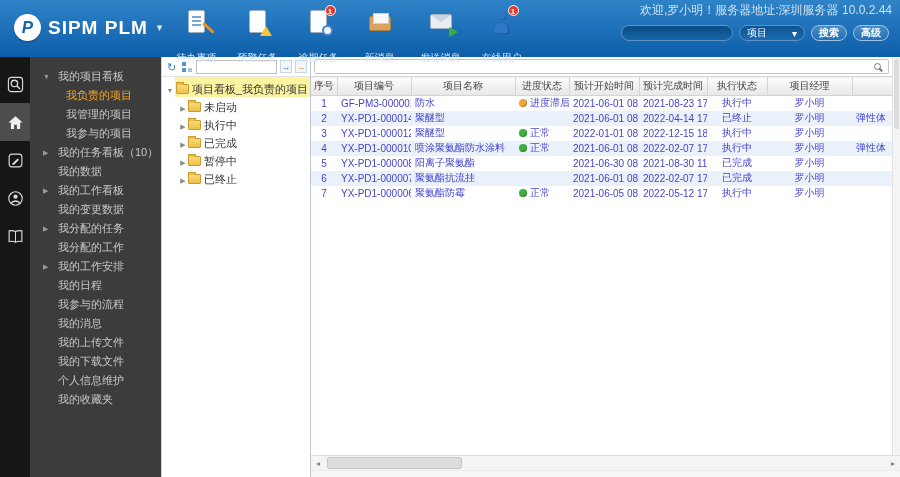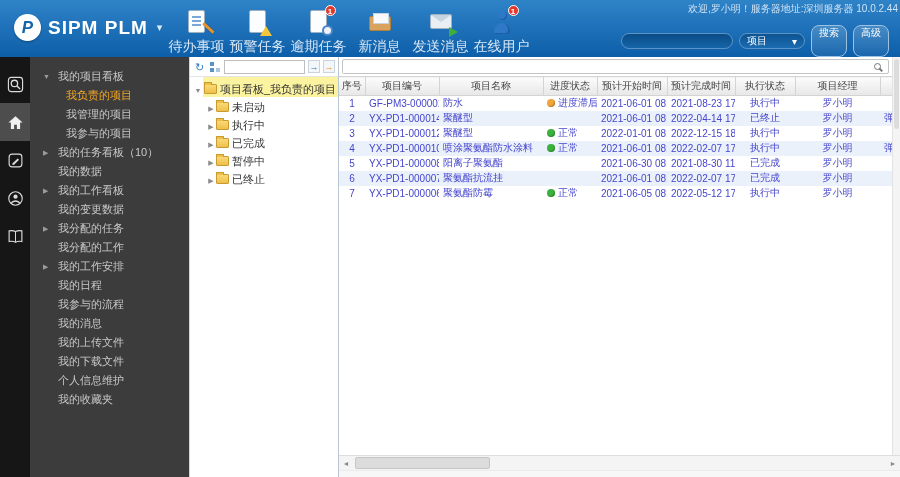--- a/index.html
+++ b/index.html
@@ -2,59 +2,59 @@
 <html><head>
 <meta charset="utf-8">
 <style>
   * { margin:0; padding:0; box-sizing:border-box; }
   html,body { width:900px; height:477px; overflow:hidden; }
   body { font-family:"Liberation Sans", sans-serif; font-size:11px; }
   .app { width:900px; height:477px; display:flex; flex-direction:column; background:#fff; }
 
   
   .header { height:57px; background:linear-gradient(#2f83c7,#0d5ea9); position:relative; flex:none; color:#fff; }
-  .welcome { position:absolute; top:2px; right:2px; font-size:10px; color:#cfe3f4; }
+  .welcome { position:absolute; top:2px; right:8px; font-size:12px; color:#cfe3f4; }
   .brand { position:absolute; left:14px; top:14px; display:flex; align-items:center; gap:7px; }
   .logo { width:27px; height:27px; border-radius:50%; background:#fff; color:#1565ab; font-weight:bold; font-style:italic; text-align:center; line-height:27px; font-size:17px; box-shadow:0 1px 2px rgba(0,0,0,.3); }
   .brand-name { font-size:19px; font-weight:bold; letter-spacing:1px; }
   .brand-caret { font-size:11px; color:#dce9f5; margin-left:2px; cursor:pointer; }
   .hdr-toolbar { position:absolute; left:166px; top:9px; display:flex; }
   .titem { width:61px; text-align:center; cursor:pointer; }
   .ticon { width:26px; height:27px; margin:0 auto; position:relative; }
-  .tlabel { font-size:14px; color:#d7e7f6; margin-top:2px; }
+  .tlabel { font-size:10px; color:#d7e7f6; margin-top:15px; }
   .doc { position:absolute; top:1px; left:4px; width:17px; height:23px; background:#fcfdfe; border:1px solid #9fb0c0; border-radius:2px; }
   .doc-lines::before { content:""; position:absolute; left:3px; top:5px; width:9px; height:2px; background:#7ba7d7; box-shadow:0 4px 0 #7ba7d7, 0 8px 0 #7ba7d7; }
   .pencil { position:absolute; right:0; bottom:1px; width:3px; height:14px; background:#e8932a; transform:rotate(-48deg); border-radius:1px; box-shadow:0 0 1px rgba(0,0,0,.4); }
   .warn { position:absolute; right:-1px; bottom:0; width:0; height:0; border-left:6px solid transparent; border-right:6px solid transparent; border-bottom:10px solid #f5c63a; }
   .clockb { position:absolute; right:-1px; bottom:0; width:11px; height:11px; border-radius:50%; background:#eef4fb; border:2px solid #4a86c8; }
   .badge { position:absolute; top:-4px; right:-4px; min-width:11px; height:11px; border-radius:6px; background:#e0392e; color:#fff; font-size:8px; line-height:11px; text-align:center; padding:0 1px; border:1px solid #fff; font-weight:bold; }
   .env { position:absolute; top:5px; left:2px; width:22px; height:15px; background:#e9eef3; border:1px solid #9fb2c4; border-radius:2px; }
   .env::before { content:""; position:absolute; left:0; top:0; width:0; height:0; border-left:10px solid transparent; border-right:10px solid transparent; border-top:7px solid #c6d4e2; }
   .green-arrow { position:absolute; right:-4px; bottom:-1px; width:0; height:0; border-top:5px solid transparent; border-bottom:5px solid transparent; border-left:9px solid #3fae3f; }
   .envo { position:absolute; top:7px; left:2px; width:22px; height:15px; background:#d9a35f; border:1px solid #b07f3a; border-radius:2px; }
   .envo::before { content:""; position:absolute; left:3px; top:-4px; width:14px; height:9px; background:#f7f9fb; border:1px solid #c9d2da; }
   .user-ic { position:absolute; left:5px; top:2px; width:16px; height:23px; }
   .user-ic::before { content:""; position:absolute; top:0; left:4px; width:9px; height:9px; border-radius:50%; background:#2f78c8; box-shadow:inset -1px -1px 0 #1c5ea6; }
   .user-ic::after { content:""; position:absolute; bottom:0; left:0; width:16px; height:11px; border-radius:8px 8px 2px 2px; background:#2f78c8; box-shadow:inset -2px -1px 0 #1c5ea6; }
   .hdr-search { position:absolute; right:11px; top:25px; display:flex; align-items:center; gap:6px; }
   .hs-input { width:112px; height:16px; border-radius:8px; border:1px solid #5c93c4; background:linear-gradient(#0a4c86,#1565a8); color:#fff; padding:0 8px; font-size:10px; outline:none; }
   .hs-scope { width:66px; height:16px; border-radius:8px; border:1px solid #5c93c4; background:linear-gradient(#0d5392,#1a6cb0); display:flex; align-items:center; justify-content:space-between; padding:0 7px; font-size:10px; cursor:pointer; }
-  .pill-btn { min-width:36px; height:32px; border-radius:8px; border:1px solid #9cc2e2; background:linear-gradient(rgba(255,255,255,.18),rgba(255,255,255,.05)); color:#fff; font-size:10px; line-height:14px; text-align:center; padding:0 7px; cursor:pointer; }
+  .pill-btn { min-width:36px; height:16px; border-radius:8px; border:1px solid #9cc2e2; background:linear-gradient(rgba(255,255,255,.18),rgba(255,255,255,.05)); color:#fff; font-size:10px; line-height:14px; text-align:center; padding:0 7px; cursor:pointer;font-weight:bold; }
 
   
   .bodyrow { flex:1; display:flex; min-height:0; }
 
   
   .rail { width:30px; background:#161616; flex:none; display:flex; flex-direction:column; padding-top:8px; }
   .rail-cell { height:38px; display:flex; align-items:center; justify-content:center; cursor:pointer; }
   .rail-cell.active { background:#4d4d4d; }
   .rail-cell svg { width:17px; height:17px; }
 
   
-  .menu { width:159px; background:#3c3c3c; flex:none; padding-top:10px; overflow:hidden; }
+  .menu { width:131px; background:#3c3c3c; flex:none; padding-top:10px; overflow:hidden; }
   .sb-item { height:19px; line-height:19px; color:#c9c9c9; font-size:11px; padding-left:28px; position:relative; cursor:pointer; white-space:nowrap; }
   .sb-item .arrow { position:absolute; left:13px; top:0; font-size:7px; color:#9a9a9a; }
   .sb-child { padding-left:36px; }
   .sb-item.active { color:#f7a823; }
 
   
   .treepanel { width:150px; flex:none; background:#fff; border-left:1px solid #d5d5d5; border-right:1px solid #b9c7d4; display:flex; flex-direction:column; font-size:11px; }
   .tree-toolbar { height:20px; display:flex; align-items:center; gap:3px; padding:2px 3px; border-bottom:1px solid #e4e4e4; }
   .tt-ic { width:13px; height:14px; text-align:center; line-height:14px; font-size:11px; color:#2d7dc0; cursor:pointer; }
   .tt-tree-ic { width:12px; height:12px; position:relative; cursor:pointer; }

